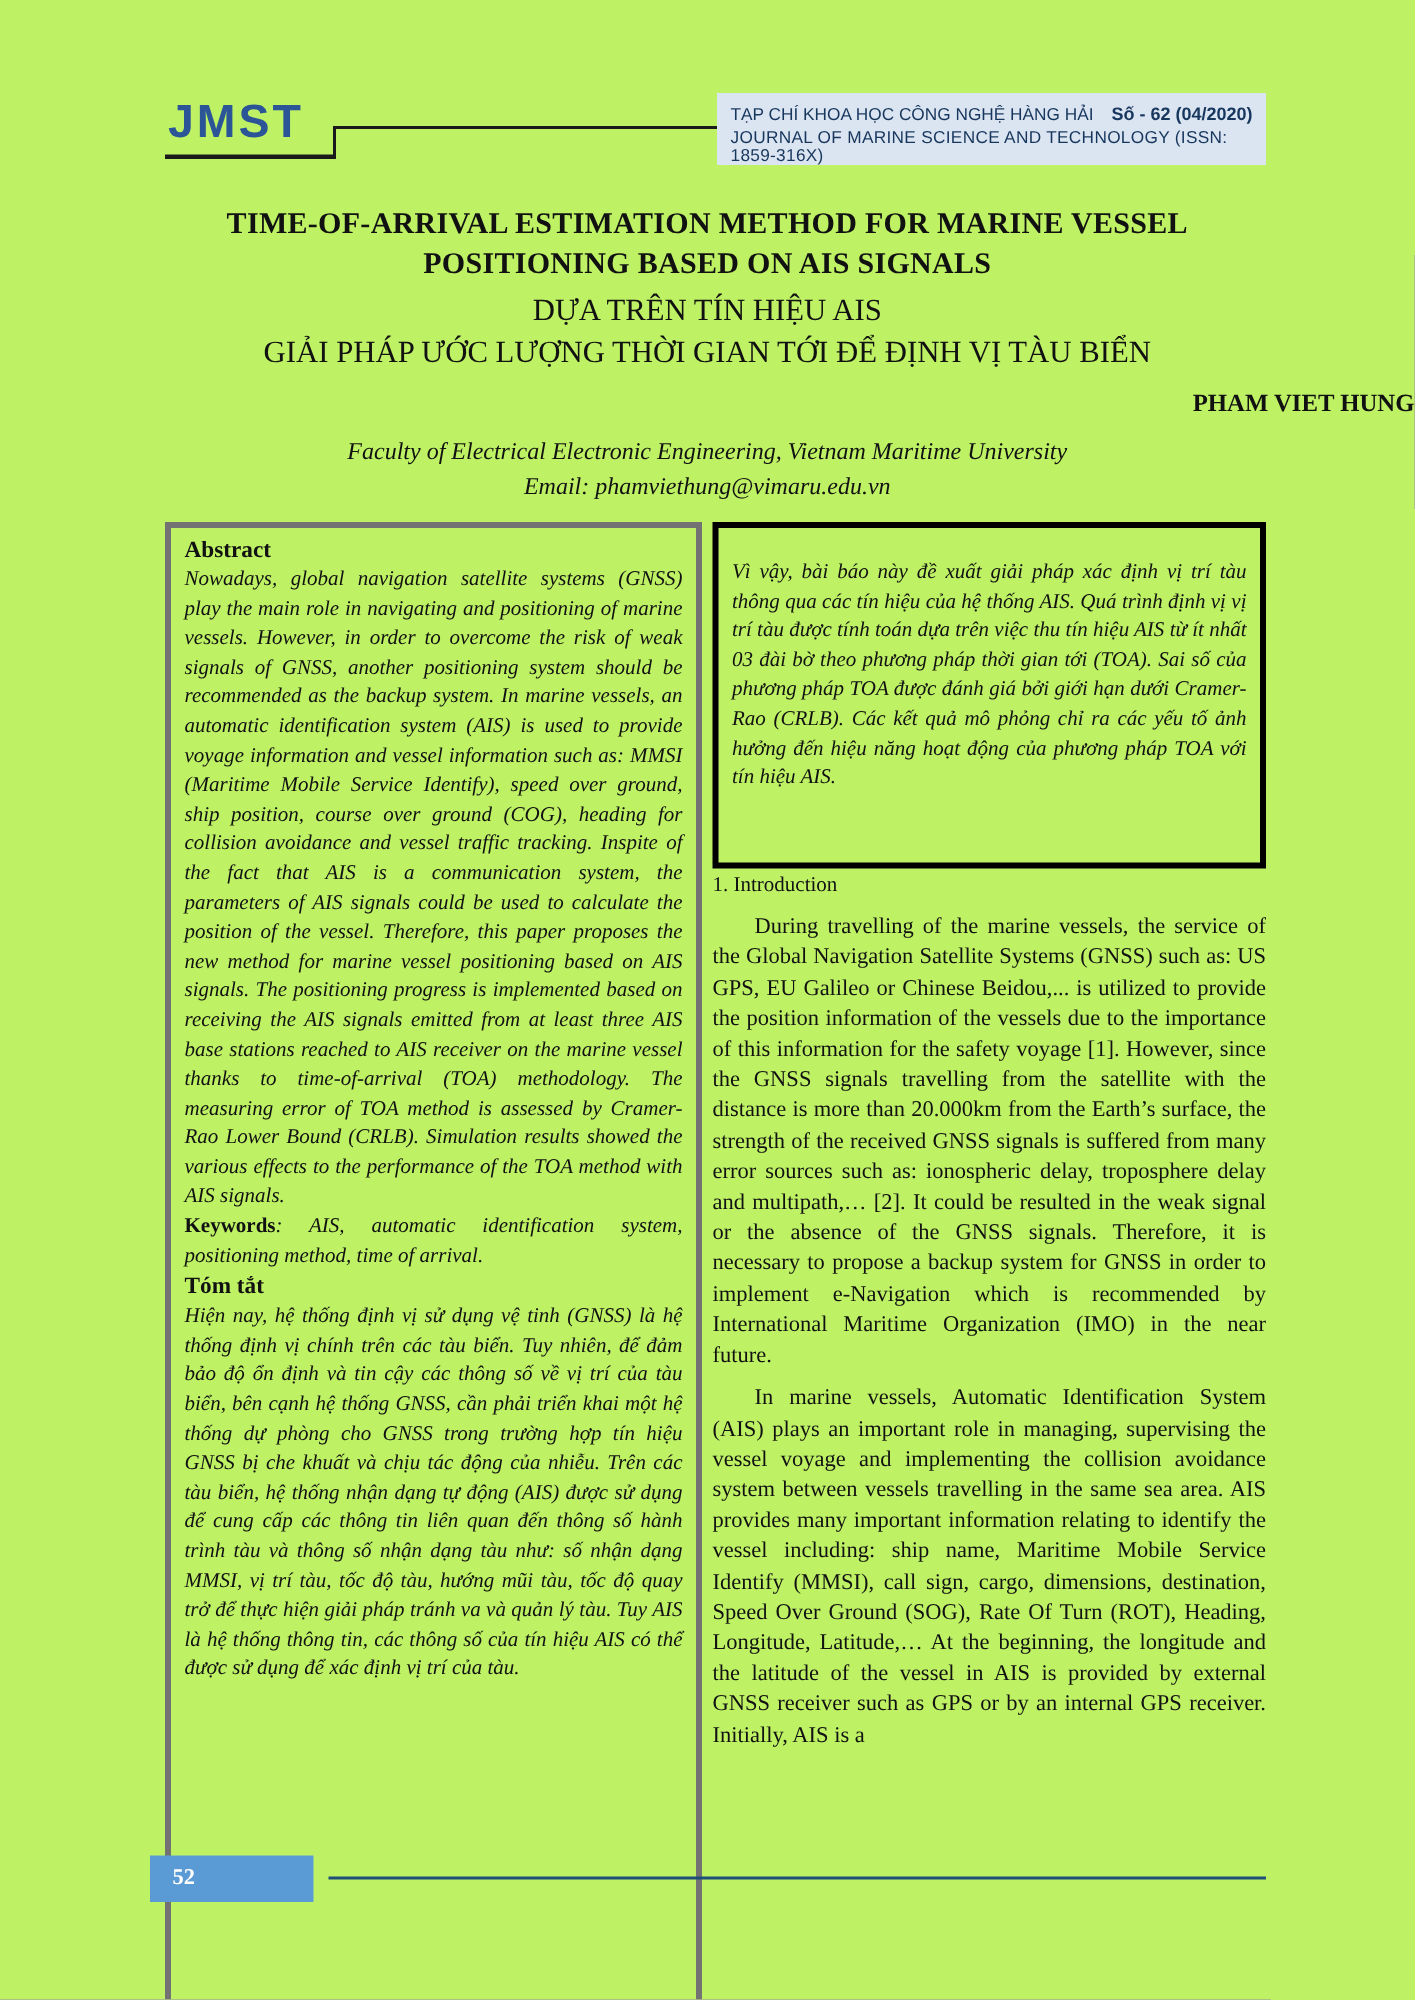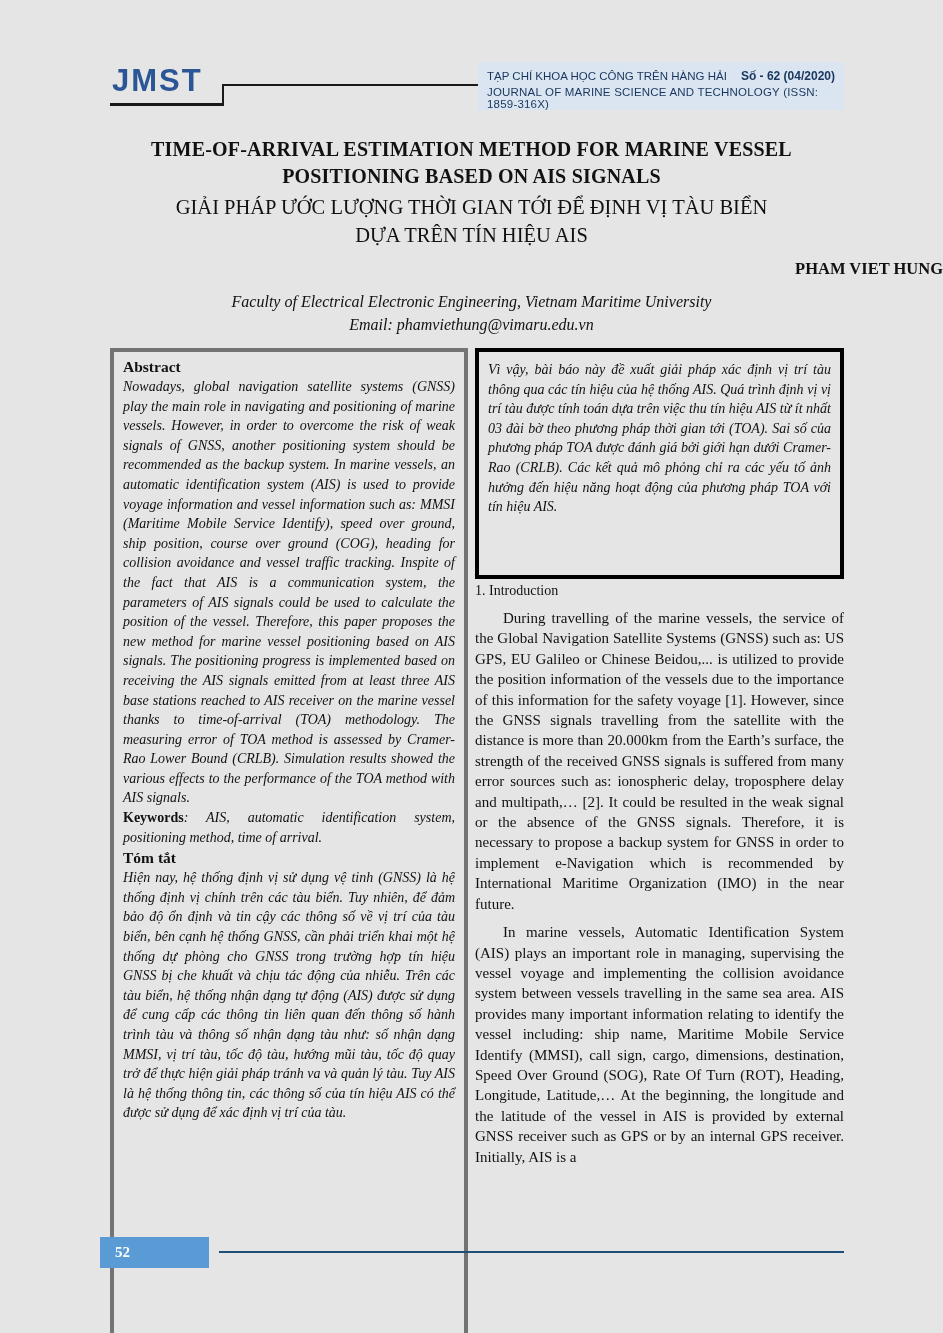--- a/index.html
+++ b/index.html
@@ -1,20 +1,20 @@
 <!DOCTYPE html>
 <html><head>
 <meta charset="utf-8">
 <style>
   * { margin: 0; padding: 0; box-sizing: border-box; }
   html, body { background: #9b9b9b; }
   .page {
     position: relative;
     width: 943px; height: 1333px;
-    background: #e5e5e5;
+    background: #bef264;
     margin: 0 auto;
     font-family: "Liberation Serif", "DejaVu Serif", serif;
     color: #111;
     overflow: hidden;
   }
   
   .logo {
     position: absolute; left: 112px; top: 63px;
     font-family: "Liberation Sans", sans-serif;
     font-weight: bold; font-size: 31px; letter-spacing: 2px;
@@ -43,21 +43,21 @@
   .author-name { font-weight: bold; font-size: 16.5px; margin-bottom: 11px; text-align: right; }
   .affiliation, .email { font-style: italic; font-size: 16px; line-height: 23px; }
 
   
   .abstract-box {
     position: absolute; left: 110px; top: 348px; width: 358px; height: 1072px;
     border: 4px solid #737373; padding: 4px 9px 0 9px; overflow: hidden;
   }
   .right-box {
     position: absolute; left: 475px; top: 348px; width: 369px; height: 231px;
-    border: 4px solid #000; padding: 8px 9px 0 9px; overflow: hidden;
+    border: 4px solid #000; padding: 20px 9px 0 9px; overflow: hidden;
   }
   .box-heading { font-weight: bold; font-size: 15.5px; line-height: 21px; }
   .box-text { font-size: 14px; line-height: 19.6px; text-align: justify; }
   .italic { font-style: italic; }
   .kw-label { font-weight: bold; font-style: normal; }
 
   
   .intro {
     position: absolute; left: 475px; top: 583px; width: 369px;
   }
@@ -80,34 +80,34 @@
 <body>
 
 <div class="page">
 
   <div class="logo">JMST</div>
   <div class="logo-underline"></div>
   <div class="logo-step-v"></div>
   <div class="header-rule"></div>
   <div class="journal-box">
     <div class="row1">
-      <span>TẠP CHÍ KHOA HỌC CÔNG TRÊN HÀNG HẢI</span>
+      <span>TẠP CHÍ KHOA HỌC CÔNG NGHỆ HÀNG HẢI</span>
       <span class="issue">Số - 62 (04/2020)</span>
     </div>
     <div class="row2">JOURNAL OF MARINE SCIENCE AND TECHNOLOGY (ISSN: 1859-316X)</div>
   </div>
 
   <div class="title-block">
     <div class="title-en">
       <div>TIME-OF-ARRIVAL ESTIMATION METHOD FOR MARINE VESSEL</div>
       <div>POSITIONING BASED ON AIS SIGNALS</div>
     </div>
     <div class="title-vi">
+      <div>DỰA TRÊN TÍN HIỆU AIS</div>
       <div>GIẢI PHÁP ƯỚC LƯỢNG THỜI GIAN TỚI ĐỂ ĐỊNH VỊ TÀU BIỂN</div>
-      <div>DỰA TRÊN TÍN HIỆU AIS</div>
     </div>
   </div>
 
   <div class="author-block">
     <div class="author-name">PHAM VIET HUNG</div>
     <div class="affiliation">Faculty of Electrical Electronic Engineering, Vietnam Maritime University</div>
     <div class="email">Email: phamviethung@vimaru.edu.vn</div>
   </div>
 
   <div class="abstract-box">

